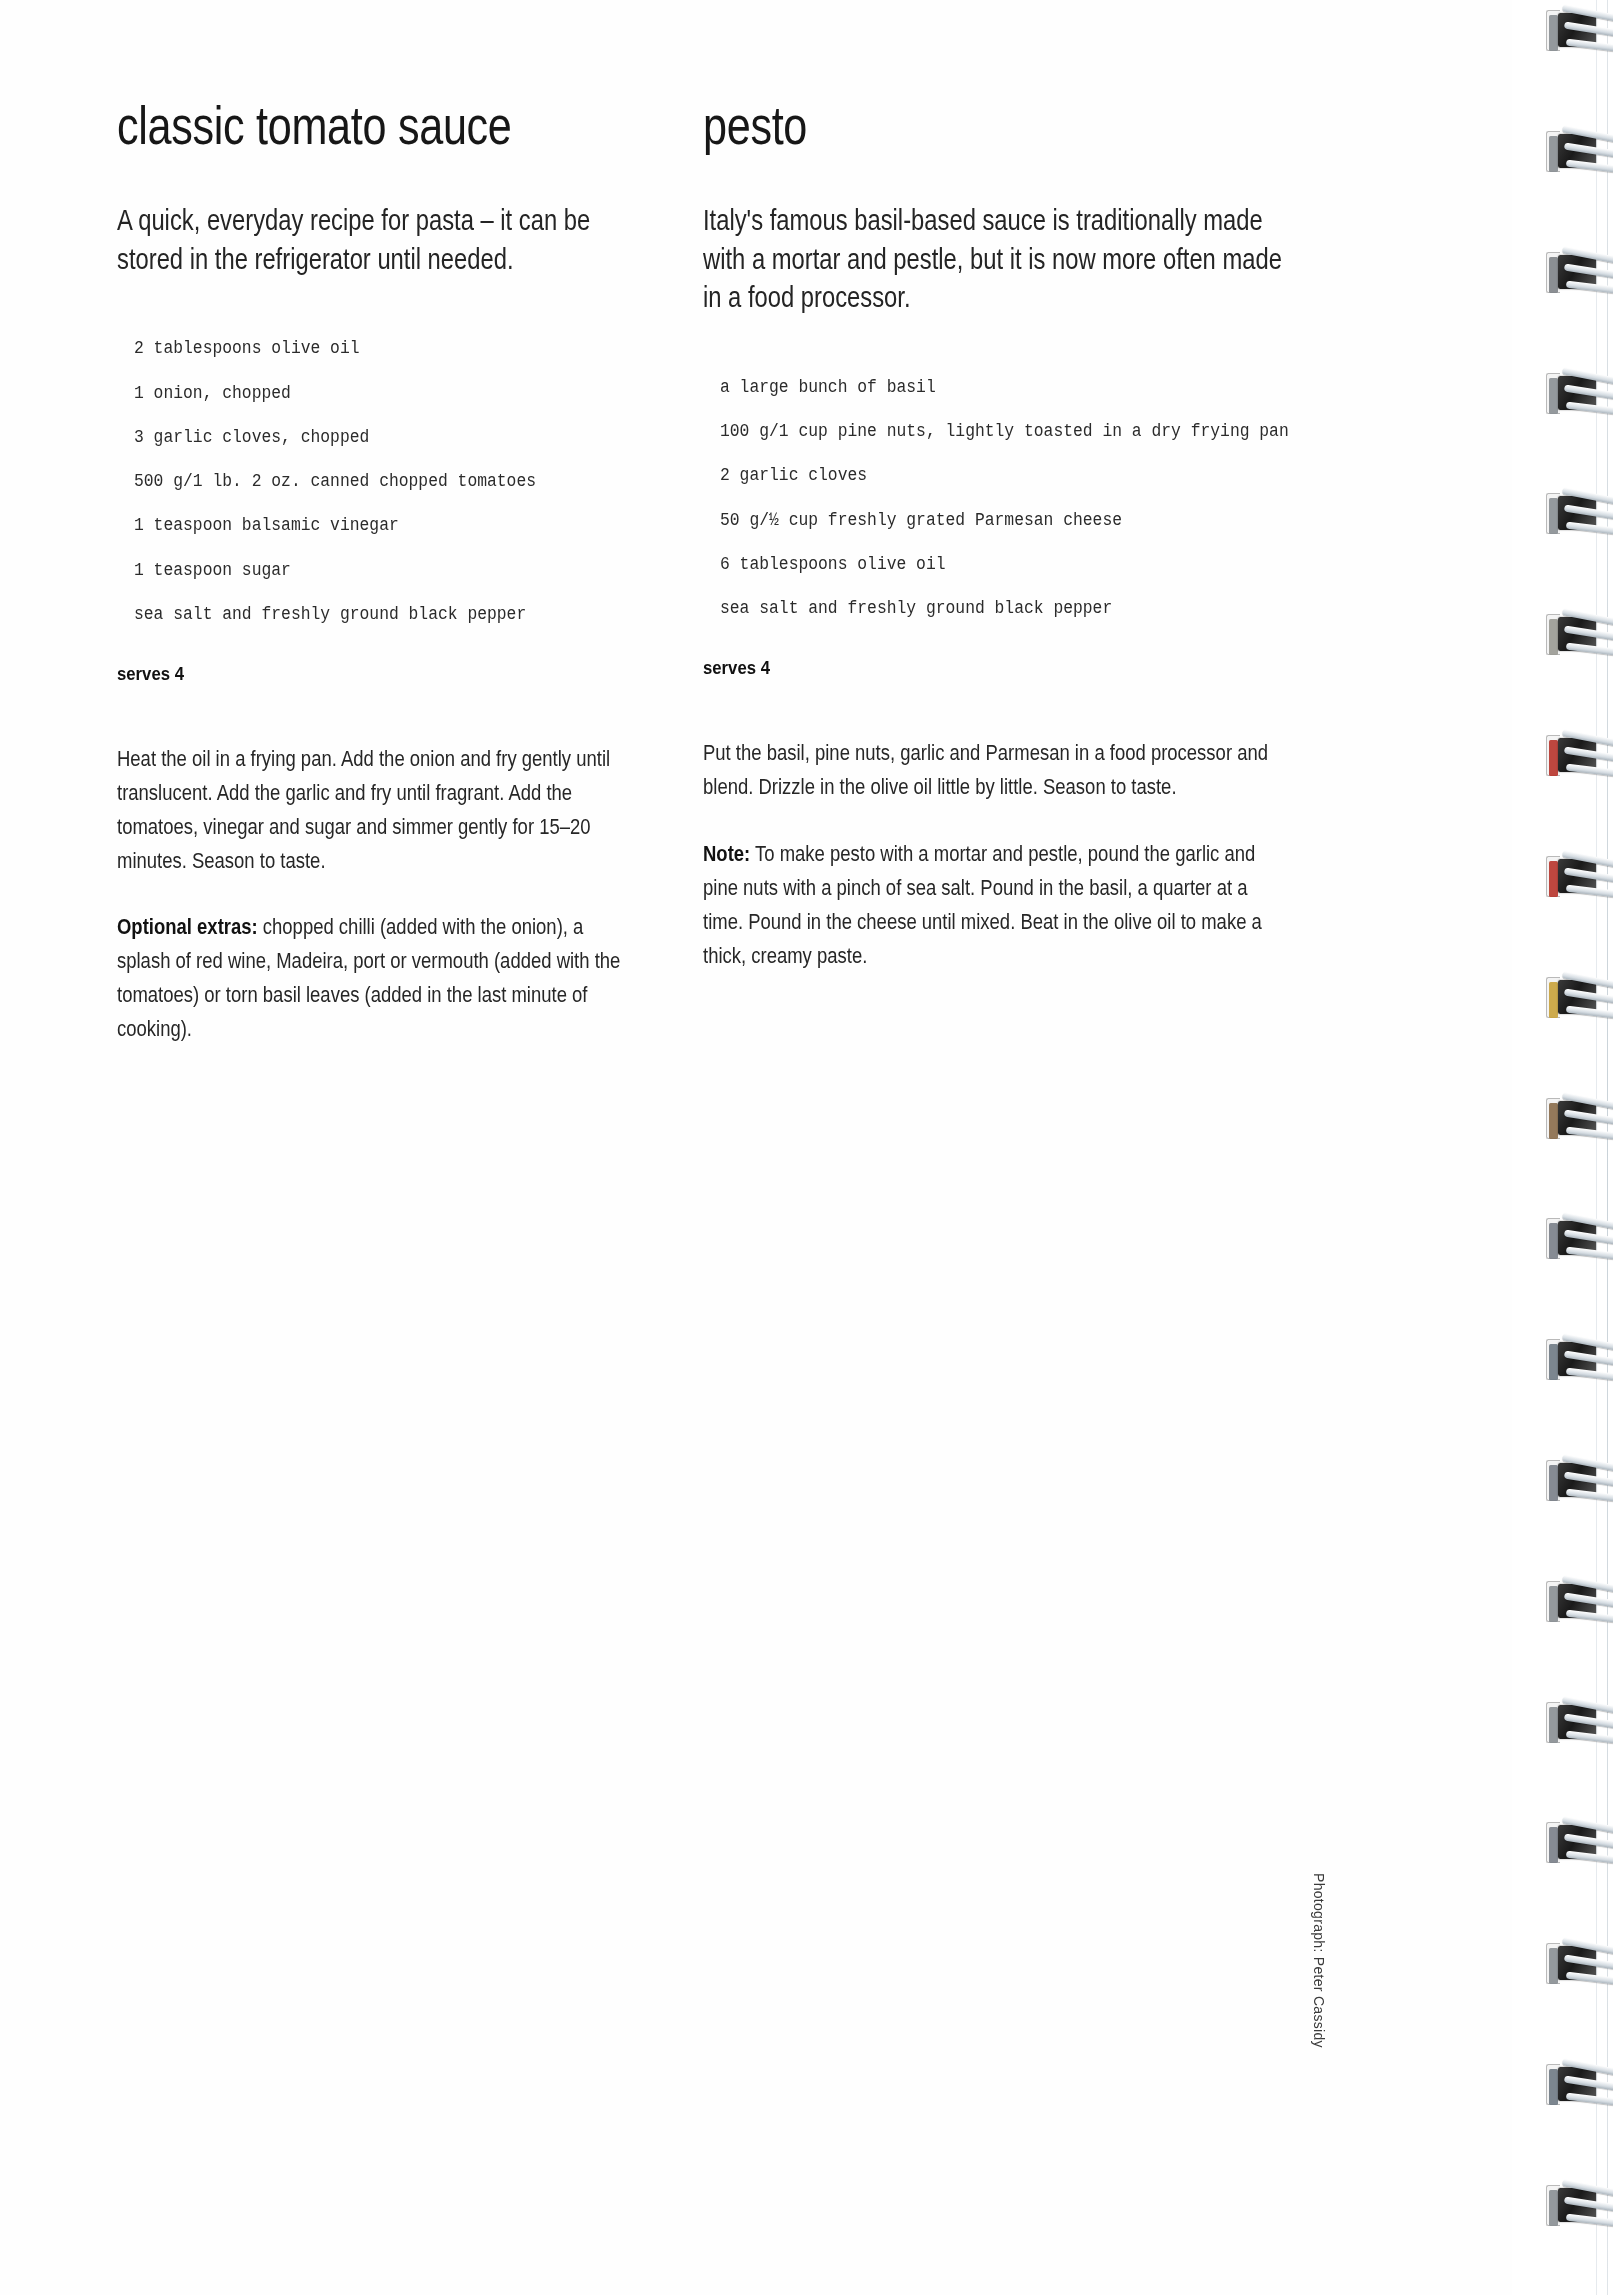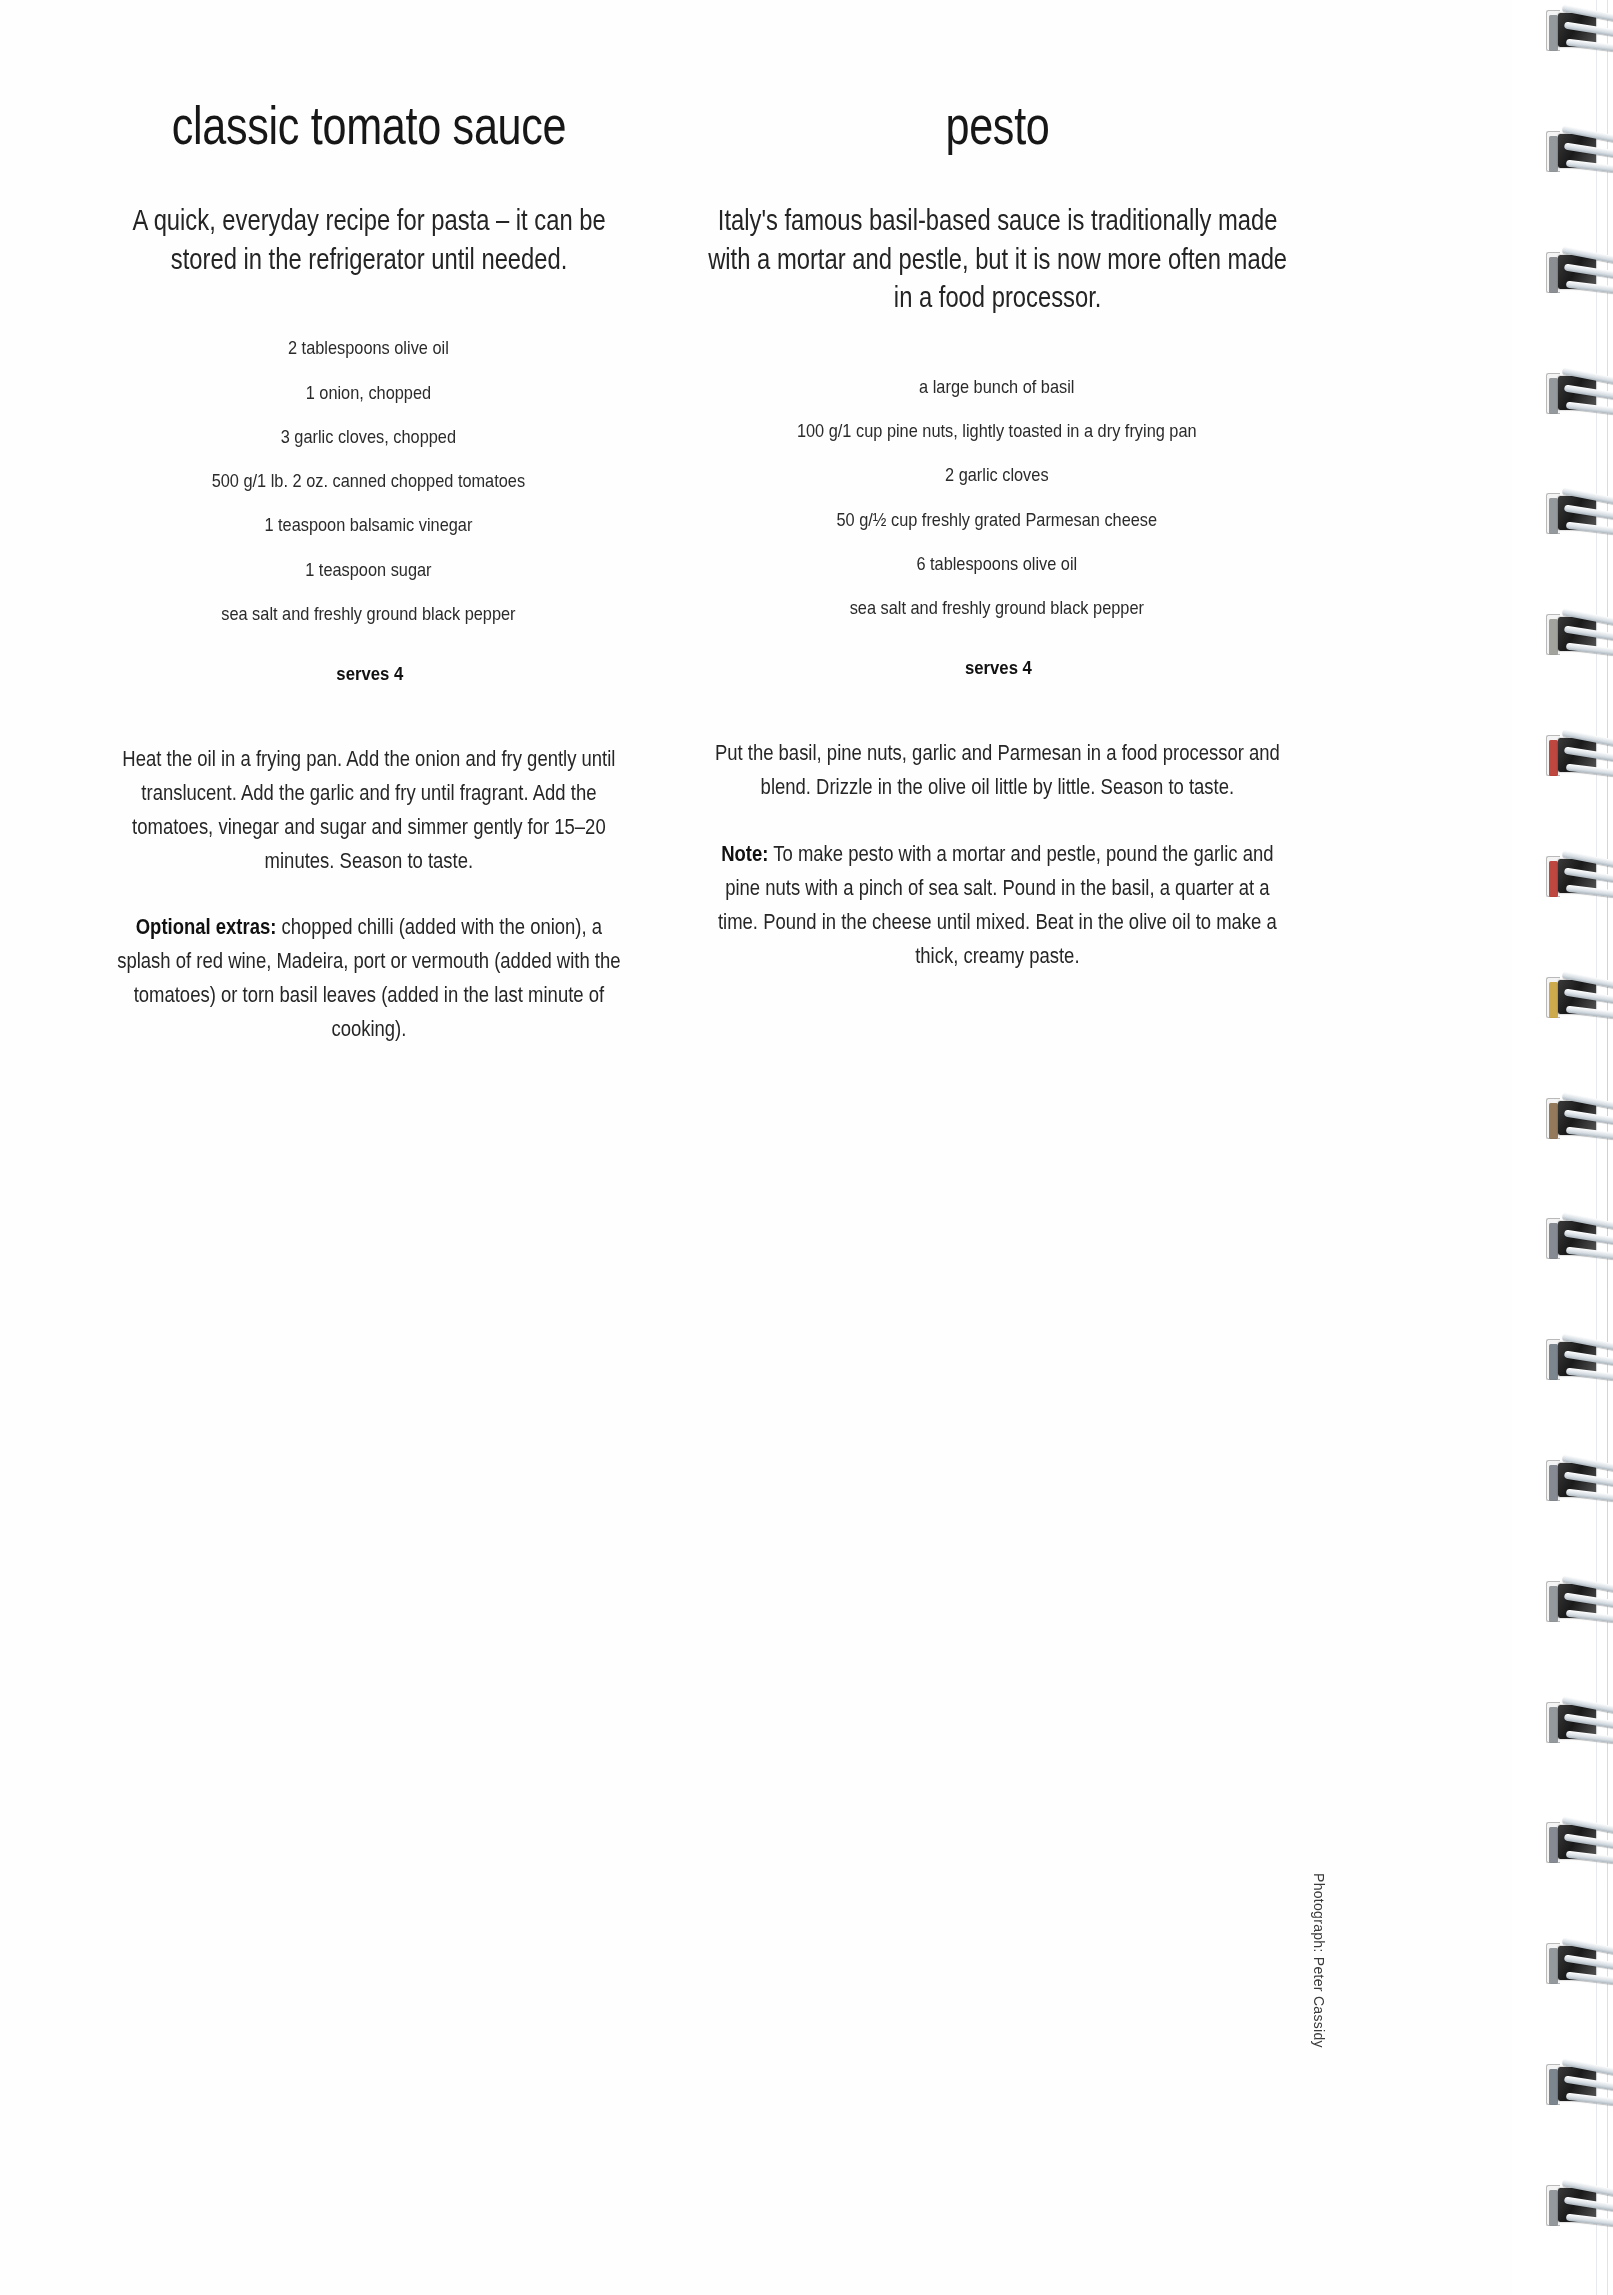--- a/index.html
+++ b/index.html
@@ -23,21 +23,20 @@
     top: 0;
     left: 0;
     width: 1439px;
     height: 2295px;
     display: flex;
     flex-direction: row;
     align-items: flex-start;
   }
   .column {
     box-sizing: border-box;
-    text-align: center;
   }
   .column.left {
     width: 654px;
     padding: 96px 33px 0 117px;
   }
   .column.right {
     width: 671px;
     padding: 96px 33px 0 49px;
   }
 
@@ -59,22 +58,23 @@
     line-height: 1.33;
     margin: 0 0 57px 0;
     color: #242424;
     transform: scaleX(0.82);
     transform-origin: left top;
     width: 122%;
   }
 
   .ingredients {
     list-style: none;
-    margin: 0 0 36px 0;
+    margin: 0 0 36px 17px;
     padding: 0;
+    font-family: Liberation Mono, monospace;
   }
   .ingredients li {
     font-size: 19px;
     font-weight: 400;
     line-height: 1.38;
     margin: 0 0 18px 0;
     color: #2b2b2b;
     transform: scaleX(0.86);
     transform-origin: left top;
     width: 116%;

